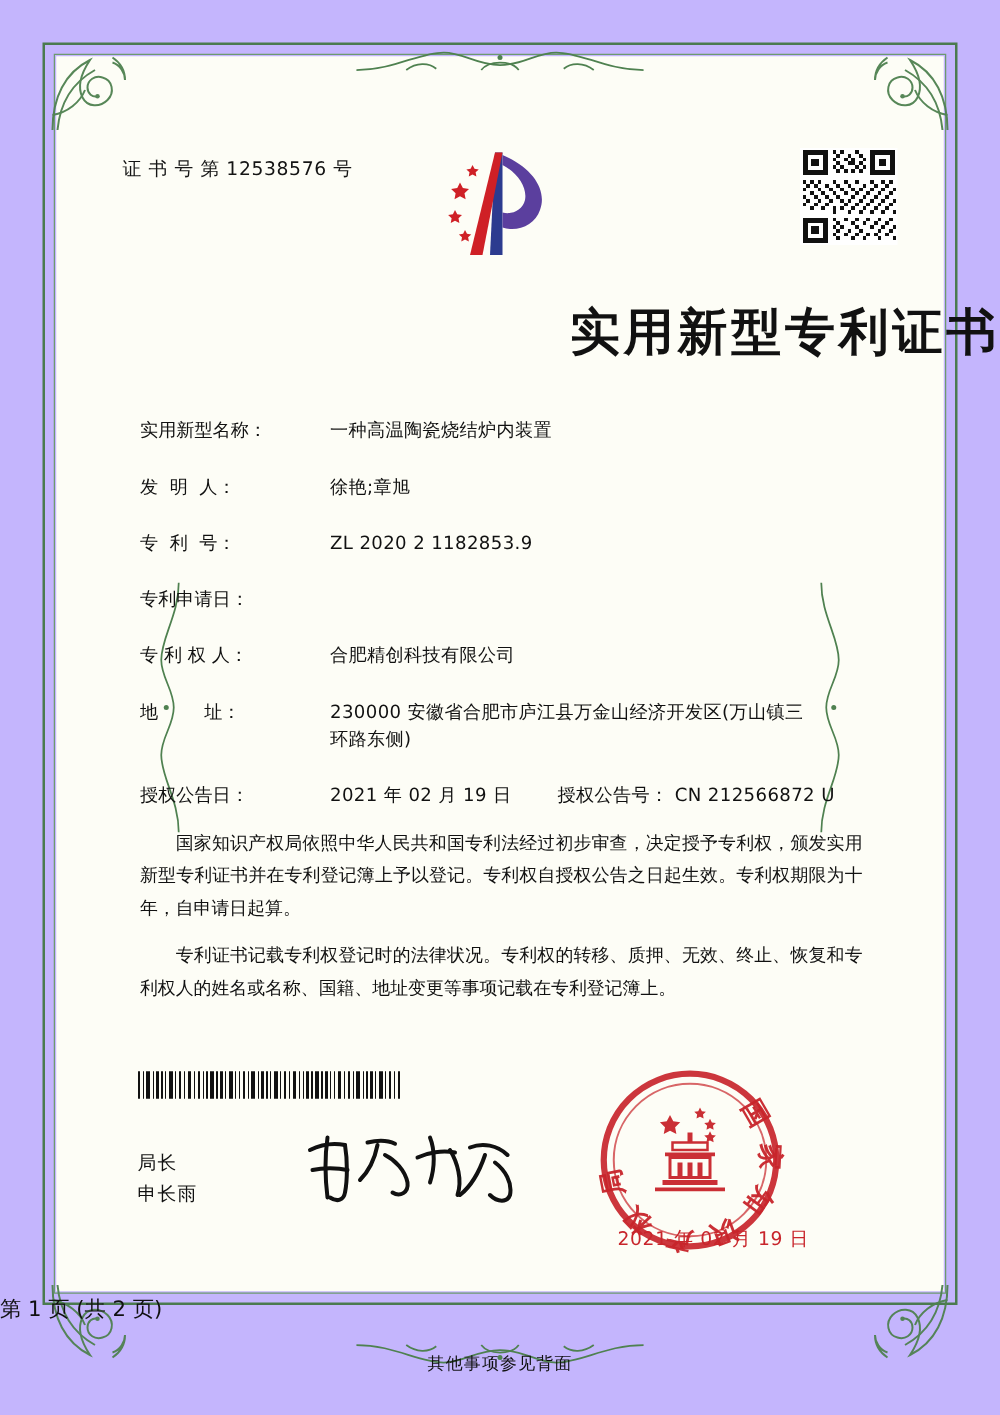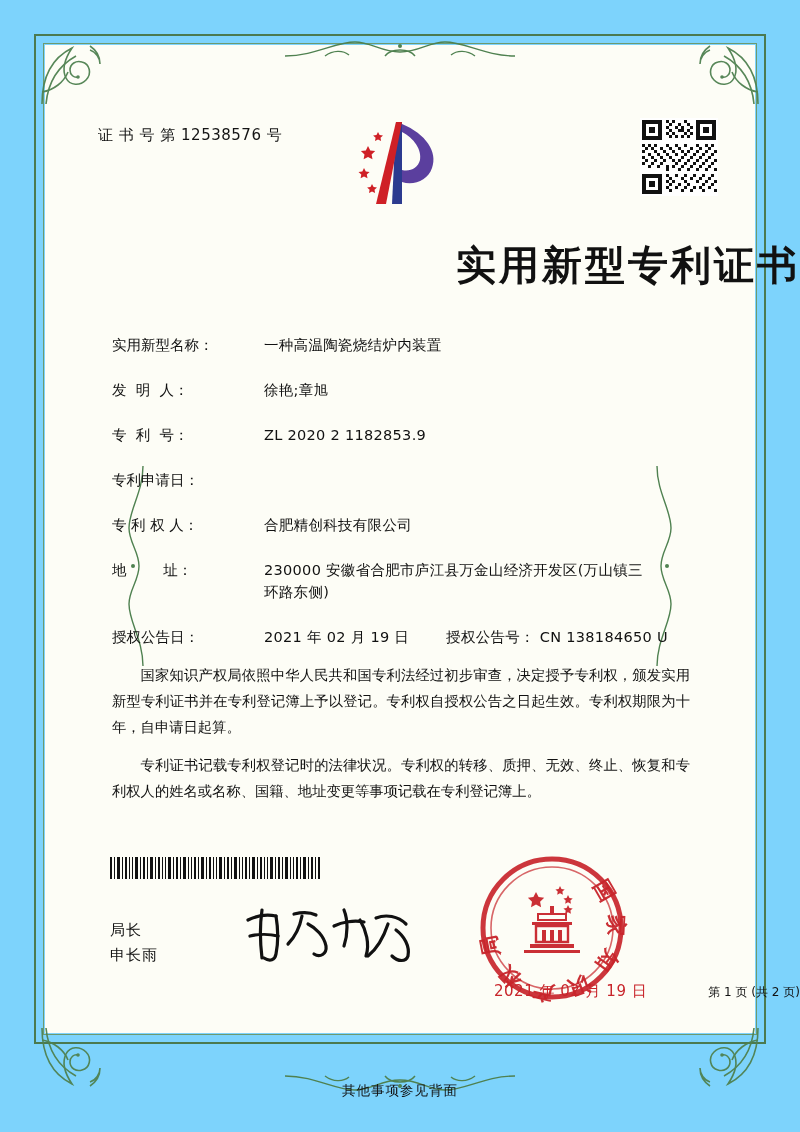--- a/index.html
+++ b/index.html
@@ -12,21 +12,21 @@
     height: 1132px;
     font-family: "DejaVu Sans", "Liberation Sans", sans-serif;
     color: #111;
     position: relative;
     overflow: hidden;
   }
   .page {
     position: absolute;
     left: 0; top: 0;
     width: 800px; height: 1132px;
-    background: #7dd3fc;
+    background: #c4b5fd;
   }
   
   .frame-outer {
     position: absolute;
     left: 34px; top: 34px;
     width: 732px; height: 1010px;
     border: 2px solid #4b7a4f;
     box-sizing: border-box;
   }
   .frame-inner {
@@ -208,23 +208,23 @@
     position: absolute;
     left: 494px; top: 982px;
     font-size: 15px;
     color: #c8252b;
     letter-spacing: .5px;
   }
 
   
   .page-num {
     position: absolute;
-    left: 0; right: 0; top: 984px;
-    text-align: right;
-    font-size: 12px;
+    left: 0; right: 0; top: 1036px;
+    text-align: left;
+    font-size: 17px;
     color: #111;
   }
   .footer-note {
     position: absolute;
     left: 0; right: 0; top: 1082px;
     text-align: center;
     font-size: 13.5px;
     color: #111;
     letter-spacing: 1px;
   }
@@ -500,21 +500,21 @@
         <span>230000  安徽省合肥市庐江县万金山经济开发区(万山镇三</span>
         <span class="cont">环路东侧)</span>
       </div>
     </div>
 
     <div class="row row-grant">
       <div class="lbl">授权公告日：</div>
       <div class="val">
         <span>2021 年 02 月 19 日</span>
         <span class="inline-2 lbl2">授权公告号：</span>
-        <span>CN 138184650 U</span>
+        <span>CN 212566872 U</span>
       </div>
     </div>
 
   </div>
 
   <div class="paras">
     <p>国家知识产权局依照中华人民共和国专利法经过初步审查，决定授予专利权，颁发实用新型专利证书并在专利登记簿上予以登记。专利权自授权公告之日起生效。专利权期限为十年，自申请日起算。</p>
     <p>专利证书记载专利权登记时的法律状况。专利权的转移、质押、无效、终止、恢复和专利权人的姓名或名称、国籍、地址变更等事项记载在专利登记簿上。</p>
   </div>
 

